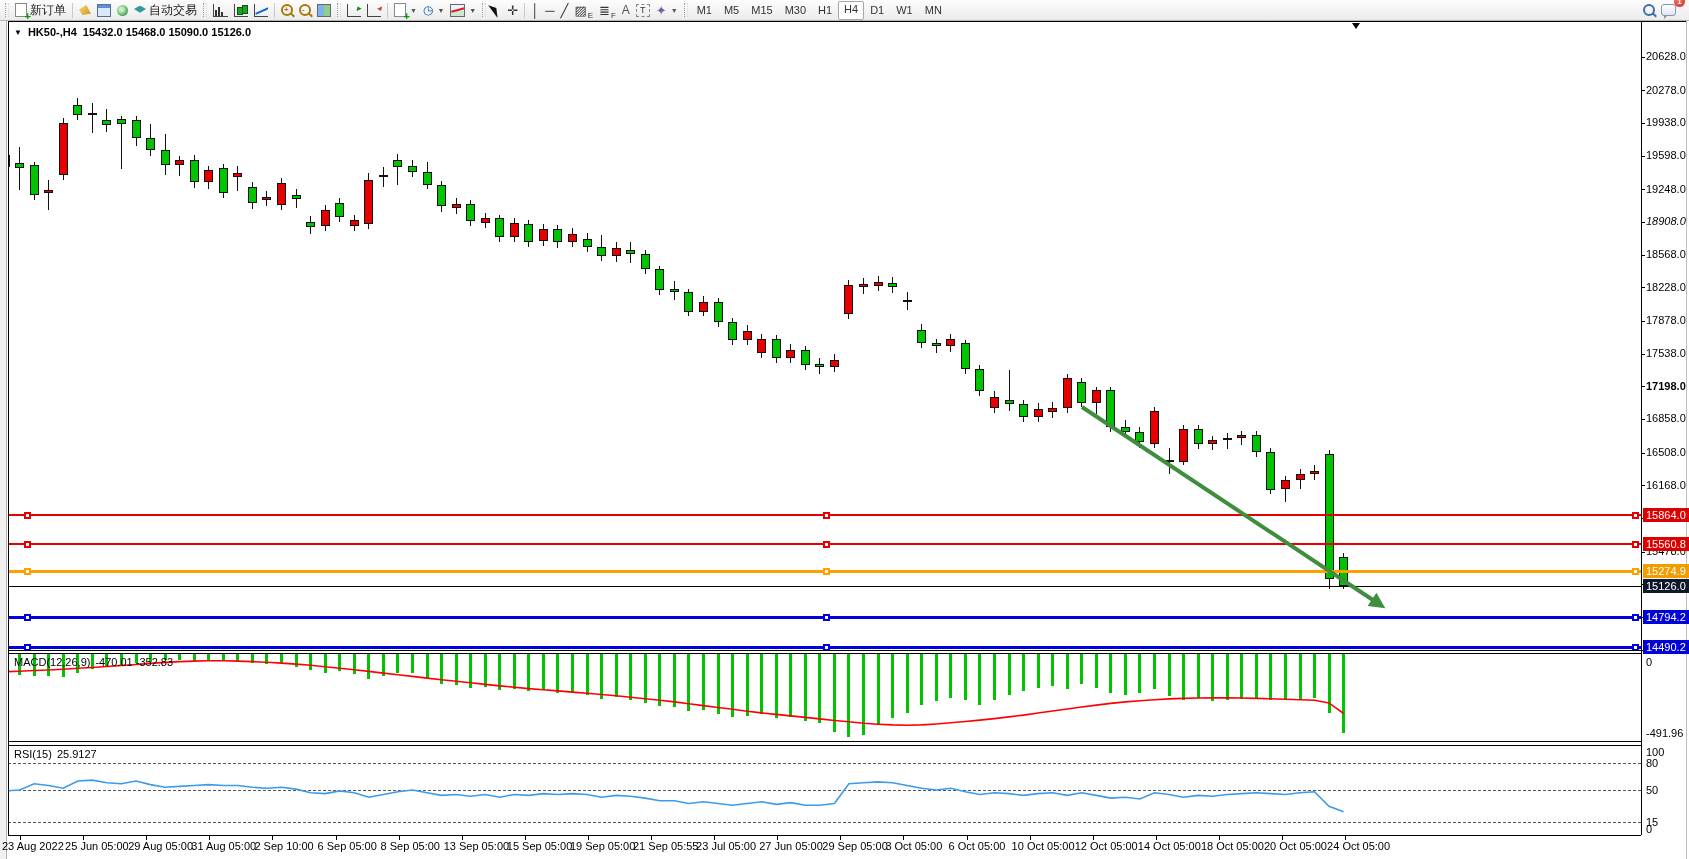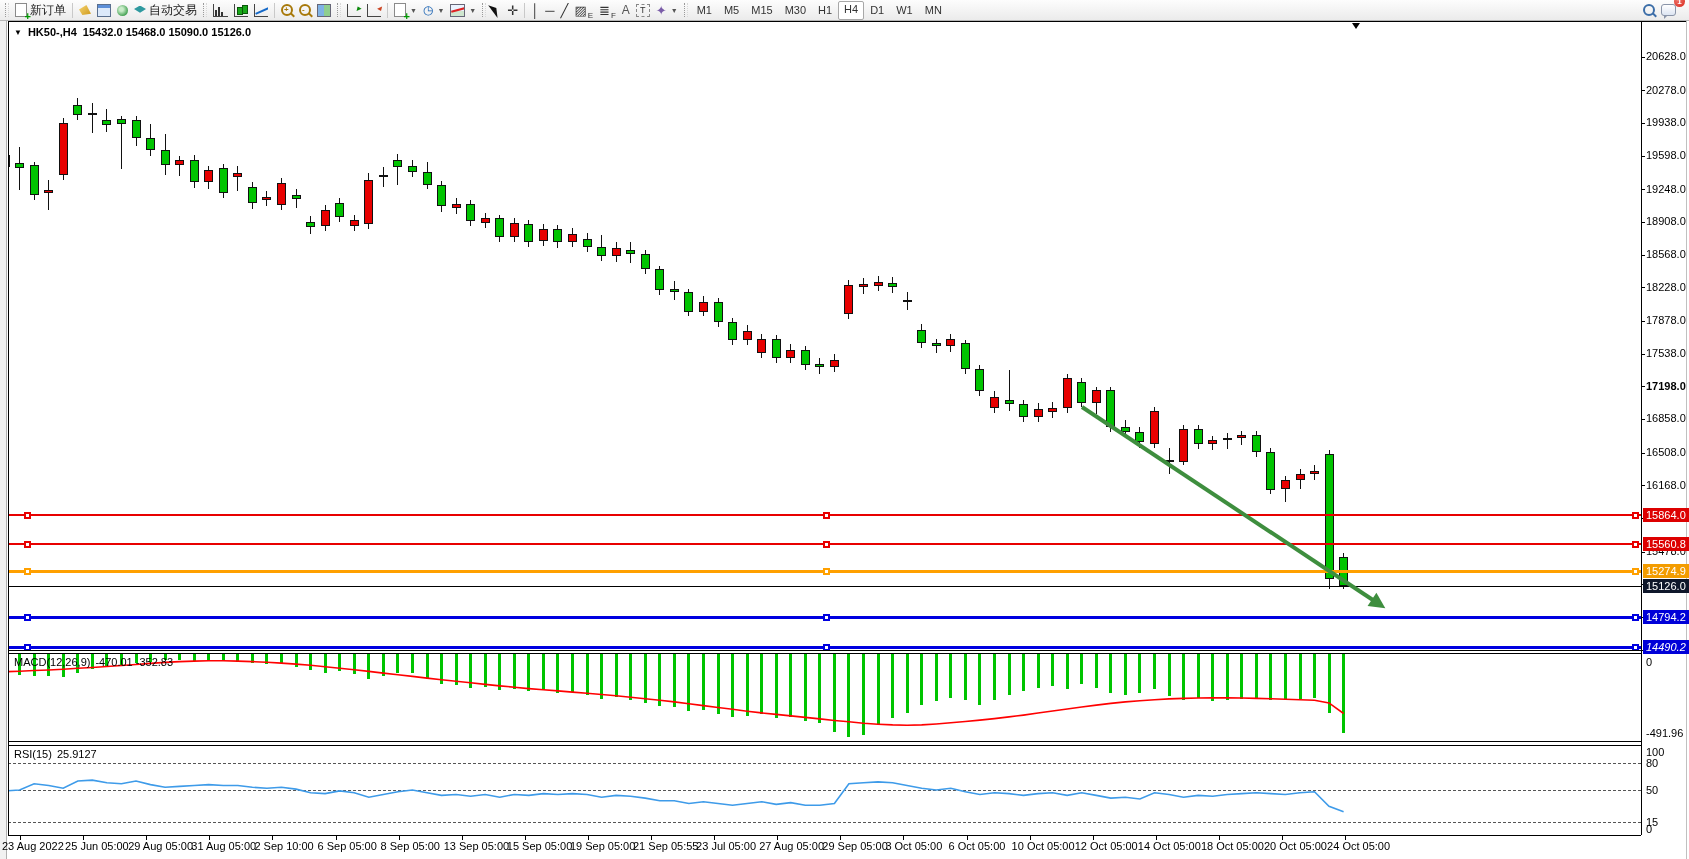--- a/index.html
+++ b/index.html
@@ -562,21 +562,21 @@
       <div class="axis-label" style="top: 50px;">20628.0</div>
       <div class="axis-tick" style="top: 90.1525px;"></div>
       <div class="axis-label" style="top: 83.6525px;">20278.0</div>
       <div class="axis-tick" style="top: 122.844px;"></div>
       <div class="axis-label" style="top: 116.344px;">19938.0</div>
       <div class="axis-tick" style="top: 155.534px;"></div>
       <div class="axis-label" style="top: 149.034px;">19598.0</div>
       <div class="axis-tick" style="top: 189.187px;"></div>
       <div class="axis-label" style="top: 182.687px;">19248.0</div>
       <div class="axis-tick" style="top: 221.878px;"></div>
-      <div class="axis-label" style="top: 215.378px;">18908.0</div>
+      <div class="axis-label" style="top: 215.378px; font-style: italic;">18908.0</div>
       <div class="axis-tick" style="top: 254.569px;"></div>
       <div class="axis-label" style="top: 248.069px;">18568.0</div>
       <div class="axis-tick" style="top: 287.26px;"></div>
       <div class="axis-label" style="top: 280.76px;">18228.0</div>
       <div class="axis-tick" style="top: 320.913px;"></div>
       <div class="axis-label" style="top: 314.413px;">17878.0</div>
       <div class="axis-tick" style="top: 353.603px;"></div>
       <div class="axis-label" style="top: 347.103px;">17538.0</div>
       <div class="axis-tick" style="top: 386.294px;"></div>
       <div class="axis-label" style="top: 379.794px; font-weight: bold;">17198.0</div>
@@ -594,21 +594,21 @@
       <div class="axis-label" style="top: 577.864px;">15138.0</div>
       <div class="axis-tick" style="top: 617.054px;"></div>
       <div class="axis-label" style="top: 610.554px;">14798.0</div>
       <div class="axis-tick" style="top: 649.745px;"></div>
       <div class="axis-label" style="top: 643.245px;">14458.0</div>
       <div class="pricetag" style="top: 507.6px; background: rgb(221, 0, 0);">15864.0</div>
       <div class="pricetag" style="top: 536.7px; background: rgb(221, 0, 0);">15560.8</div>
       <div class="pricetag" style="top: 564.2px; background: rgb(243, 156, 0);">15274.9</div>
       <div class="pricetag" style="top: 578.5px; background: #0f172a;">15126.0</div>
       <div class="pricetag" style="top: 610.4px; background: rgb(0, 0, 216);">14794.2</div>
-      <div class="pricetag" style="top: 639.6px; background: rgb(0, 0, 216); font-style: italic;">14490.2</div>
+      <div class="pricetag" style="top: 639.6px; background: rgb(0, 0, 216);">14490.2</div>
       <div class="axis-label" style="top: 656px;">0</div>
       <div class="axis-label" style="top: 727px;">-491.96</div>
       <div class="axis-label" style="top: 746px;">100</div>
       <div class="axis-label" style="top: 757px;">80</div>
       <div class="axis-label" style="top: 784px;">50</div>
       <div class="axis-label" style="top: 815.5px;">15</div>
       <div class="axis-label" style="top: 823px;">0</div>
     </div>
   <div id="dates">
       <div class="datelabel" style="left: 2px;">23 Aug 2022</div>
@@ -628,21 +628,21 @@
       <div class="datelabel" style="left: 443.7px;">13 Sep 05:00</div>
       <div class="datetick" style="left: 461.7px;"></div>
       <div class="datelabel" style="left: 506.8px;">15 Sep 05:00</div>
       <div class="datetick" style="left: 524.8px;"></div>
       <div class="datelabel" style="left: 569.9px;">19 Sep 05:00</div>
       <div class="datetick" style="left: 587.9px;"></div>
       <div class="datelabel" style="left: 633px;">21 Sep 05:55</div>
       <div class="datetick" style="left: 651px;"></div>
       <div class="datelabel" style="left: 696.1px;">23 Jul 05:00</div>
       <div class="datetick" style="left: 714.1px;"></div>
-      <div class="datelabel" style="left: 759.2px;">27 Aug 05:00</div>
+      <div class="datelabel" style="left: 759.2px;">27 Jun 05:00</div>
       <div class="datetick" style="left: 777.2px;"></div>
       <div class="datelabel" style="left: 822.3px;">29 Sep 05:00</div>
       <div class="datetick" style="left: 840.3px;"></div>
       <div class="datelabel" style="left: 885.4px;">3 Oct 05:00</div>
       <div class="datetick" style="left: 903.4px;"></div>
       <div class="datelabel" style="left: 948.5px;">6 Oct 05:00</div>
       <div class="datetick" style="left: 966.5px;"></div>
       <div class="datelabel" style="left: 1011.6px;">10 Oct 05:00</div>
       <div class="datetick" style="left: 1029.6px;"></div>
       <div class="datelabel" style="left: 1074.7px;">12 Oct 05:00</div>

